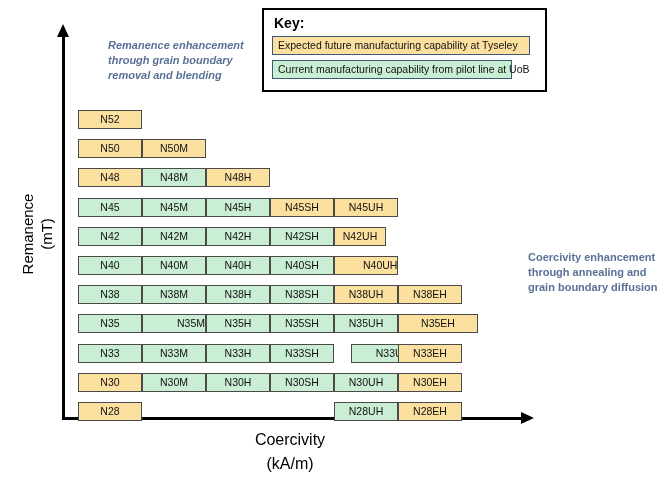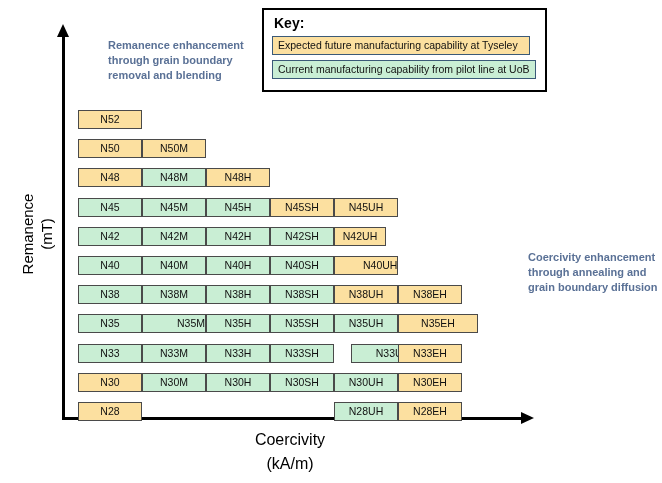--- a/index.html
+++ b/index.html
@@ -90,20 +90,21 @@
     position: absolute;
     font-size: 11px;
     font-weight: bold;
     line-height: 15px;
     color: #5a7196;
   }
   #annotation-remanence {
     left: 108px;
     top: 38px;
     width: 145px;
+    font-style: italic;
   }
   #annotation-coercivity {
     left: 528px;
     top: 250px;
     width: 132px;
   }
 
   
   #key-box {
     position: absolute;
@@ -128,21 +129,21 @@
     border: 1px solid #3b5a78;
     height: 19px;
     line-height: 17px;
     font-size: 10.5px;
     padding-left: 5px;
     margin-bottom: 5px;
     color: #111111;
     white-space: nowrap;
   }
   .key-row.future { background: #fce0a0; width: 258px; }
-  .key-row.current { background: #c9eed4; width: 264px; }
+  .key-row.current { background: #c9eed4; width: 240px; }
 
   
   #grid {
     position: absolute;
     left: 78px;
     top: 110px;
   }
   .grid-row {
     position: absolute;
     height: 19px;

